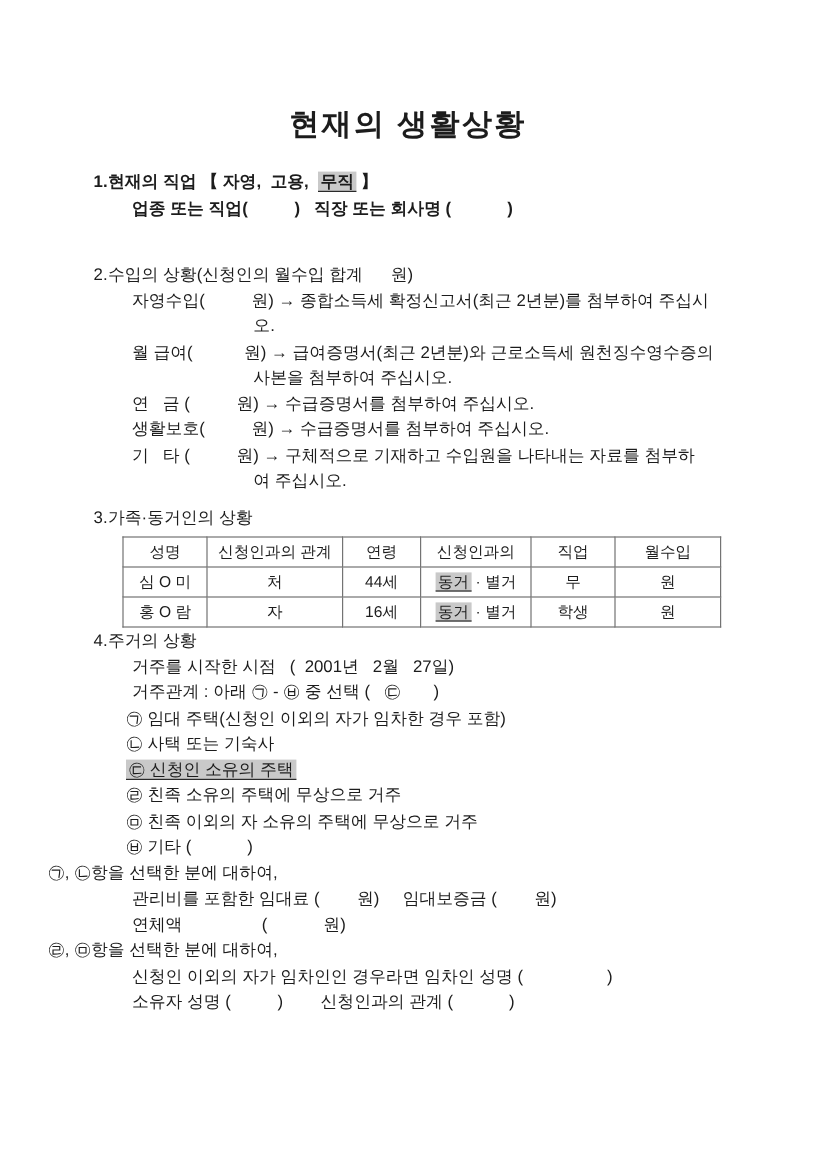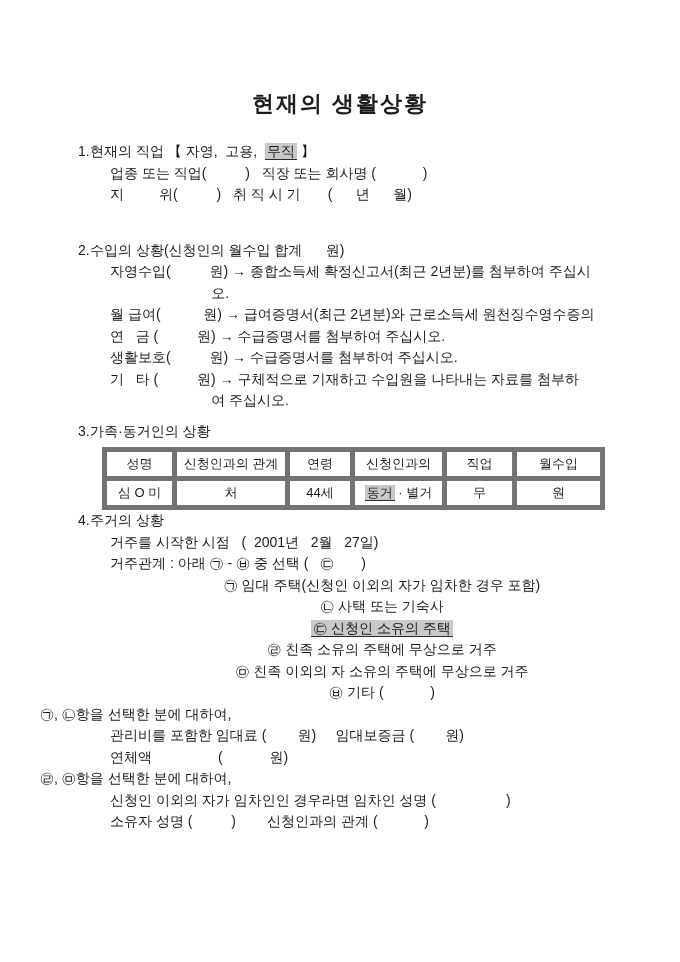--- a/index.html
+++ b/index.html
@@ -9,75 +9,75 @@
     background:#ffffff;
     color:#1c1c1c;
     font-family:"Liberation Sans","DejaVu Sans",sans-serif;
     font-size:14px;
     overflow:hidden;
     box-sizing:border-box;
     padding-top:93px;
   }
   .title{
     text-align:center;
-    font-size:22px;
+    font-size:25px;
     font-weight:700;
     letter-spacing:2px;
     line-height:22px;
   }
   .line{white-space:pre;line-height:21.5px;}
   .numline{padding-left:78px;}
   .no{display:inline-block;min-width:12px;}
   .sub{padding-left:110px;}
-  .opt{padding-left:84px;text-align:center;}
+  .opt{padding-left:105px;}
   .note{padding-left:40px;}
-  .sec1{margin-top:26px;}
+  .sec1{margin-top:26px;font-weight:bold;}
   .sec2{margin-top:34px;}
   .sec3{margin-top:9px;}
   .sec4{}
   .hl{
     background:#c9c9c9;
     border-bottom:1px solid #2a2a2a;
     padding:0 2px;
   }
   table.family{
     border-collapse:collapse;
     margin:5px 0 0 102px;
     table-layout:fixed;
     font-size:13px;
   }
   table.family th, table.family td{
-    border:5px solid #737373;
+    border:1px solid #737373;
     height:24px;
     padding:0 6px;
     text-align:center;
     font-weight:400;
     white-space:pre;
     overflow:hidden;
   }
   td.r{text-align:right;}
 </style>
 </head>
 <body>
 
 <div class="page">
 
   <div class="title">현재의 생활상황</div>
 
   <div class="sec1">
     <div class="line numline"><span class="no">1.</span><span>현재의 직업 【 자영,  고용,  </span><span class="hl">무직</span><span> 】</span></div>
     <div class="line sub">업종 또는 직업(          )   직장 또는 회사명 (            )</div>
-    <div class="line sub">지         위(          )   취 직 시 기       (      년      월)</div>
   </div>
 
   <div class="sec2">
     <div class="line numline"><span class="no">2.</span><span>수입의 상황(신청인의 월수입 합계      원)</span></div>
     <div class="line sub">자영수입(          원) → 종합소득세 확정신고서(최근 2년분)를 첨부하여 주십시</div>
     <div class="line sub">                          오.</div>
     <div class="line sub">월 급여(           원) → 급여증명서(최근 2년분)와 근로소득세 원천징수영수증의</div>
+    <div class="line sub">                          사본을 첨부하여 주십시오.</div>
     <div class="line sub">연   금 (          원) → 수급증명서를 첨부하여 주십시오.</div>
     <div class="line sub">생활보호(          원) → 수급증명서를 첨부하여 주십시오.</div>
     <div class="line sub">기   타 (          원) → 구체적으로 기재하고 수입원을 나타내는 자료를 첨부하</div>
     <div class="line sub">                          여 주십시오.</div>
   </div>
 
   <div class="sec3">
     <div class="line numline"><span class="no">3.</span><span>가족·동거인의 상황</span></div>
     <table class="family">
       <colgroup>
@@ -98,20 +98,28 @@
         <th>월수입</th>
       </tr>
       <tr>
         <td>심 O 미</td>
         <td>처</td>
         <td class="r">44세</td>
         <td><span class="hl">동거</span><span> · 별거</span></td>
         <td>무</td>
         <td class="r">원</td>
       </tr>
+      <tr>
+        <td>홍 O 람</td>
+        <td>자</td>
+        <td class="r">16세</td>
+        <td><span class="hl">동거</span><span> · 별거</span></td>
+        <td>학생</td>
+        <td class="r">원</td>
+      </tr>
     </tbody>
       </table>
   </div>
 
   <div class="sec4">
     <div class="line numline"><span class="no">4.</span><span>주거의 상황</span></div>
     <div class="line sub">거주를 시작한 시점   (  2001년   2월   27일)</div>
     <div class="line sub">거주관계 : 아래 ㉠ - ㉥ 중 선택 (   ㉢       )</div>
     <div class="line opt"><span>㉠ 임대 주택(신청인 이외의 자가 임차한 경우 포함)</span></div>
     <div class="line opt"><span>㉡ 사택 또는 기숙사</span></div>

